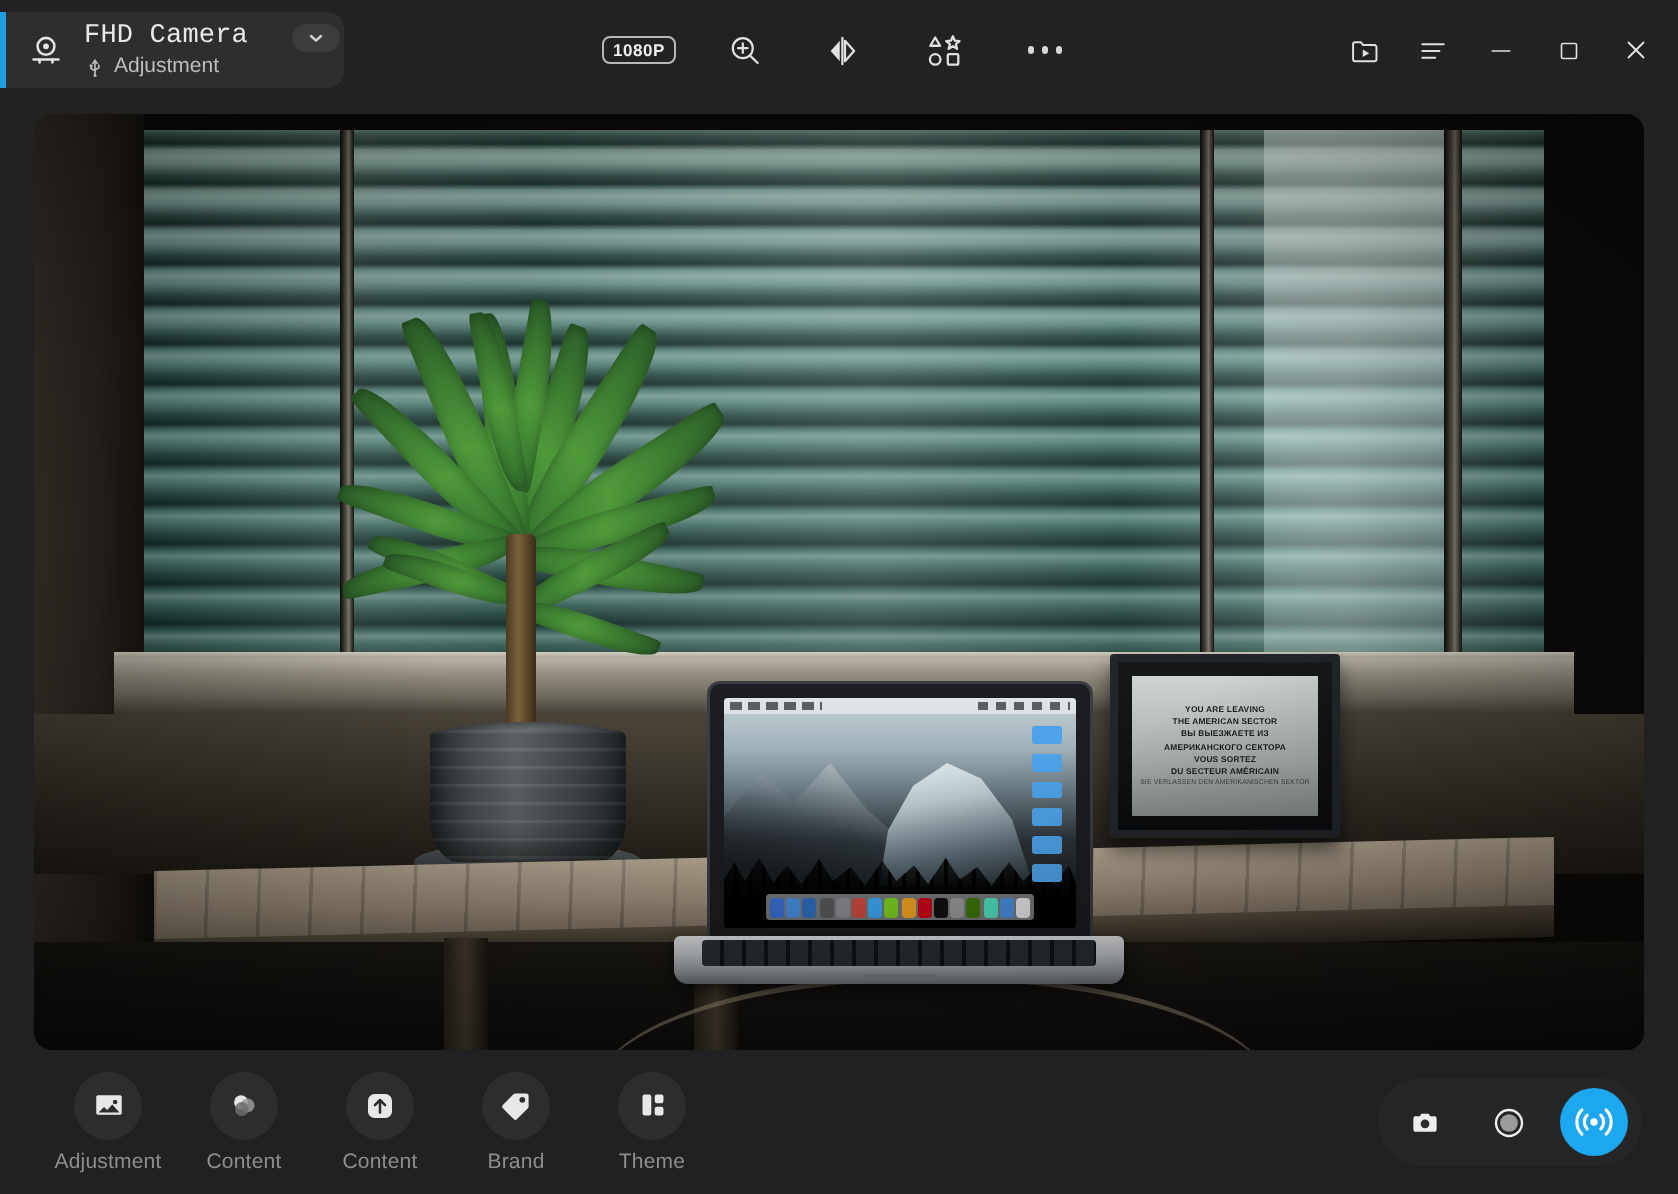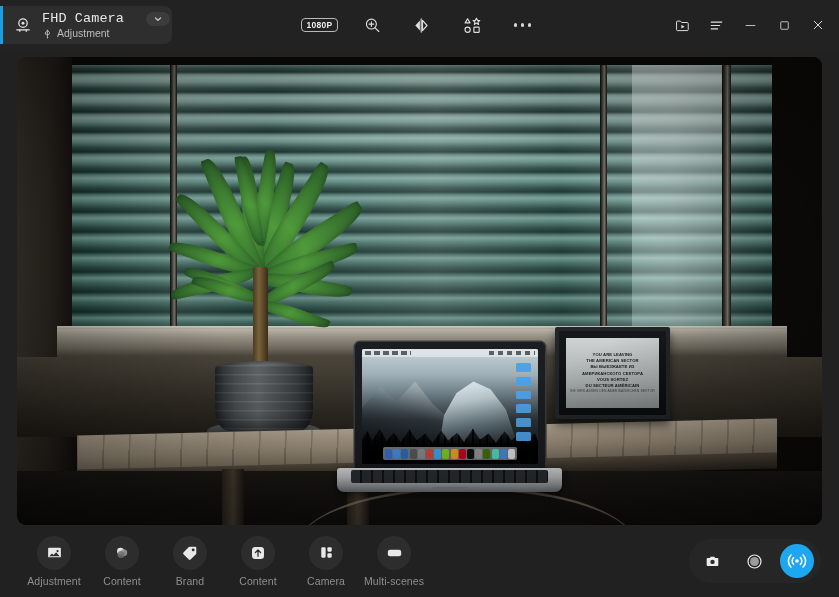--- a/index.html
+++ b/index.html
@@ -649,56 +649,48 @@
             <circle cx="14.4" cy="11.6" r="4.6" fill="#9a9a9a" opacity=".85"></circle>
             <circle cx="10.6" cy="14" r="4.6" fill="#6d6d6d" opacity=".85"></circle>
           </svg>
         </span>
         <span class="feature-label">Content</span>
       </div>
 
       <div class="feature">
         <span class="feature-ico">
           <svg viewBox="0 0 24 24" width="18" height="18">
+            <rect x="4" y="4" width="16" height="16" rx="4.4" fill="#e8e8e8"></rect>
+            <path d="M12 16.4V8.4 M8.6 11.4 L12 8 L15.4 11.4" fill="none" stroke="#2d2d2d" stroke-width="1.7" stroke-linecap="round" stroke-linejoin="round"></path>
+          </svg>
+        </span>
+        <span class="feature-label">Content</span>
+      </div>
+
+      <div class="feature">
+        <span class="feature-ico">
+          <svg viewBox="0 0 24 24" width="18" height="18">
             <path d="M11.6 3.6h7.2a1.6 1.6 0 0 1 1.6 1.6v7.2a1.6 1.6 0 0 1-.47 1.13l-7.2 7.2a1.6 1.6 0 0 1-2.26 0l-7.2-7.2a1.6 1.6 0 0 1 0-2.26l7.2-7.2a1.6 1.6 0 0 1 1.13-.47Z" fill="#e8e8e8"></path>
             <circle cx="16.2" cy="7.9" r="1.9" fill="#2d2d2d"></circle>
           </svg>
         </span>
         <span class="feature-label">Brand</span>
-      </div>
-
-      <div class="feature">
-        <span class="feature-ico">
-          <svg viewBox="0 0 24 24" width="18" height="18">
-            <rect x="4" y="4" width="16" height="16" rx="4.4" fill="#e8e8e8"></rect>
-            <path d="M12 16.4V8.4 M8.6 11.4 L12 8 L15.4 11.4" fill="none" stroke="#2d2d2d" stroke-width="1.7" stroke-linecap="round" stroke-linejoin="round"></path>
-          </svg>
-        </span>
-        <span class="feature-label">Content</span>
       </div>
 
       <div class="feature">
         <span class="feature-ico">
           <svg viewBox="0 0 24 24" width="17" height="17" fill="#e8e8e8">
             <rect x="4.6" y="4.6" width="6.2" height="14.8" rx="1.6"></rect>
             <rect x="13.2" y="4.6" width="6.2" height="6.2" rx="1.6"></rect>
             <rect x="13.2" y="13.2" width="6.2" height="6.2" rx="1.6"></rect>
           </svg>
         </span>
-        <span class="feature-label">Camera</span>
-      </div>
-
-      <div class="feature">
-        <span class="feature-ico">
-          <svg viewBox="0 0 24 24" width="19" height="19" fill="#e8e8e8">
-            <rect x="3.6" y="8.4" width="16.8" height="8.4" rx="2.6"></rect>
-          </svg>
-        </span>
-        <span class="feature-label">Multi-scenes</span>
-      </div>
+        <span class="feature-label">Theme</span>
+      </div>
+
 
     </div>
 
     <div class="action-cluster">
       <div class="act-btn">
         <svg viewBox="0 0 24 24" width="17" height="17" fill="#ededed">
           <path d="M9.4 5.4h5.2l1.1 1.8h3.1a1.4 1.4 0 0 1 1.4 1.4v8.2a1.4 1.4 0 0 1-1.4 1.4H5.2a1.4 1.4 0 0 1-1.4-1.4V8.6a1.4 1.4 0 0 1 1.4-1.4h3.1Z"></path>
           <circle cx="12" cy="12.6" r="3.1" fill="#2d2d2d"></circle>
         </svg>
       </div>

